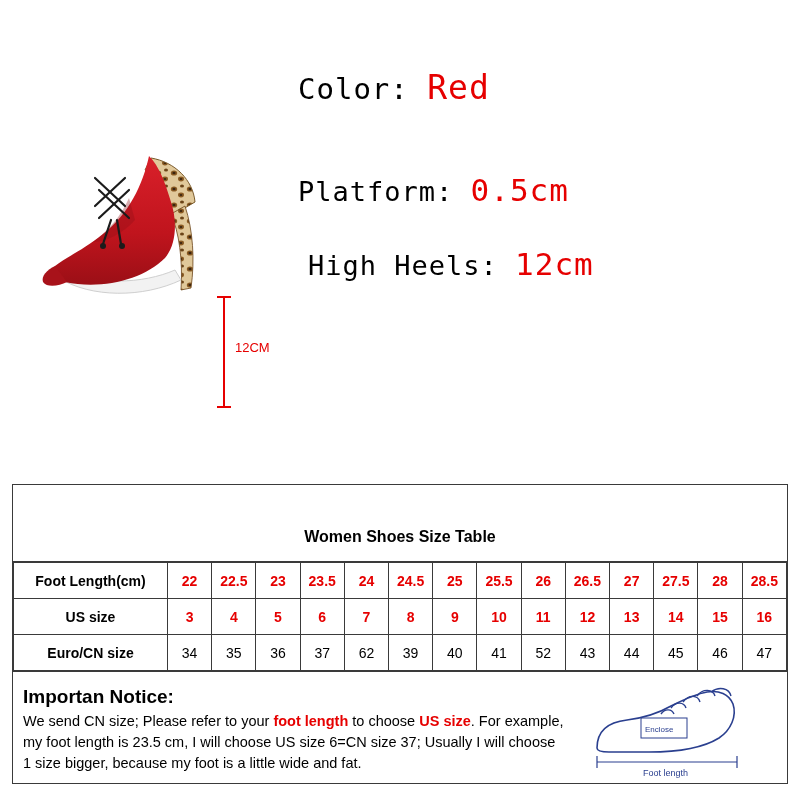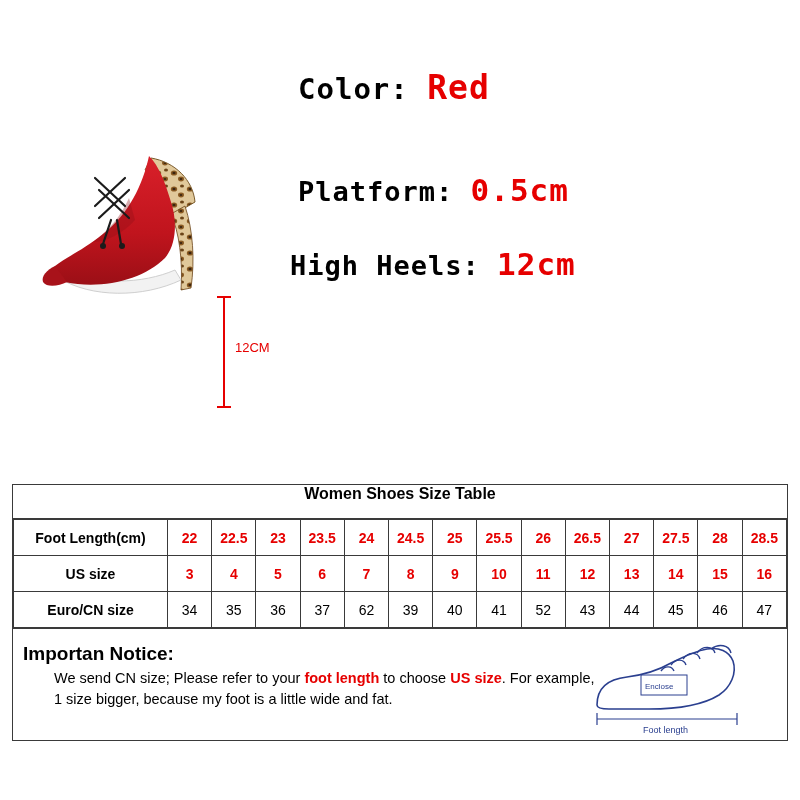--- a/index.html
+++ b/index.html
@@ -20,32 +20,32 @@
   
   .spec-area {
     position: absolute;
     left: 0; top: 0;
     width: 800px; height: 470px;
   }
 
   .spec-line {
     position: absolute;
     font-family: "DejaVu Sans Mono", monospace;
-    font-weight: bold;
+    font-weight: normal;
     white-space: nowrap;
     letter-spacing: 1px;
   }
   .spec-label { color: #000; }
   .spec-value { color: #e60000; }
 
   #spec-color   { left: 298px; top: 68px;  font-size: 29px; }
   #spec-color .spec-value { font-size: 33px; }
   #spec-platform{ left: 298px; top: 172px; font-size: 27px; }
   #spec-platform .spec-value { font-size: 31px; }
-  #spec-heel    { left: 290px; top: 246px; font-size: 27px; }
+  #spec-heel    { left: 308px; top: 246px; font-size: 27px; }
   #spec-heel .spec-value { font-size: 31px; }
 
   
   .shoe-wrap {
     position: absolute;
     left: 25px; top: 120px;
     width: 250px; height: 190px;
   }
   .shoe-svg { display:block; }
 
@@ -97,20 +97,21 @@
     height: 36px;
     padding: 0;
     font-family: "Liberation Sans", sans-serif;
   }
   .tbl-title {
     font-weight: bold;
     font-size: 16px;
     height: 34px;
     border-bottom: 1px solid #3a3a3a;
     text-align: center;
+    margin-top: 43px;
   }
   .row-head {
     font-weight: bold;
     font-size: 14.5px;
     width: 154px;
     text-align: center;
   }
   .red-cell { color: #e60000; font-weight: bold; }
   .blk-cell { color: #000; }
 
@@ -123,21 +124,20 @@
   }
   .notice-title {
     font-weight: bold;
     font-size: 19px;
     margin: 8px 0 3px 0;
   }
   .notice-body {
     font-size: 14.5px;
     line-height: 1.45;
     max-width: 600px;
-    margin-left: 31px;
   }
   .hl-red { color: #e60000; font-weight: bold; }
 
   .foot-diagram {
     position: absolute;
     right: 8px;
     top: 6px;
     width: 200px;
     height: 100px;
   }
@@ -272,20 +272,21 @@
           </tr>
         </tbody>
     </table>
 
     <div class="notice">
       <div class="notice-title">Importan Notice:</div>
       <div class="notice-body">
         <div>
           <span>We send CN size; Please refer to your </span><span class="hl-red">foot length</span><span> to choose </span><span class="hl-red">US size</span><span>. For example,</span>
         </div>
+        <div>my foot length is 23.5 cm, I will choose US size 6=CN size 37; Usually I will choose</div>
         <div>1 size bigger, because my foot is a little wide and fat.</div>
       </div>
 
       <div class="foot-diagram">
         <svg width="200" height="100" viewBox="0 0 200 100" xmlns="http://www.w3.org/2000/svg">
 
           <path d="M18 70 C18 52 30 44 48 42 C64 40 78 36 92 28 C104 22 116 16 128 14 C140 12 150 16 154 26 C158 38 152 52 140 60 C124 70 100 74 70 74 L30 74 C22 74 18 73 18 70 Z" fill="none" stroke="#2a3f8f" stroke-width="1.6"></path>
 
           <path d="M132 14 C140 8 150 10 152 18" fill="none" stroke="#2a3f8f" stroke-width="1.4"></path>
           <path d="M118 18 C124 10 134 11 136 18" fill="none" stroke="#2a3f8f" stroke-width="1.4"></path>

